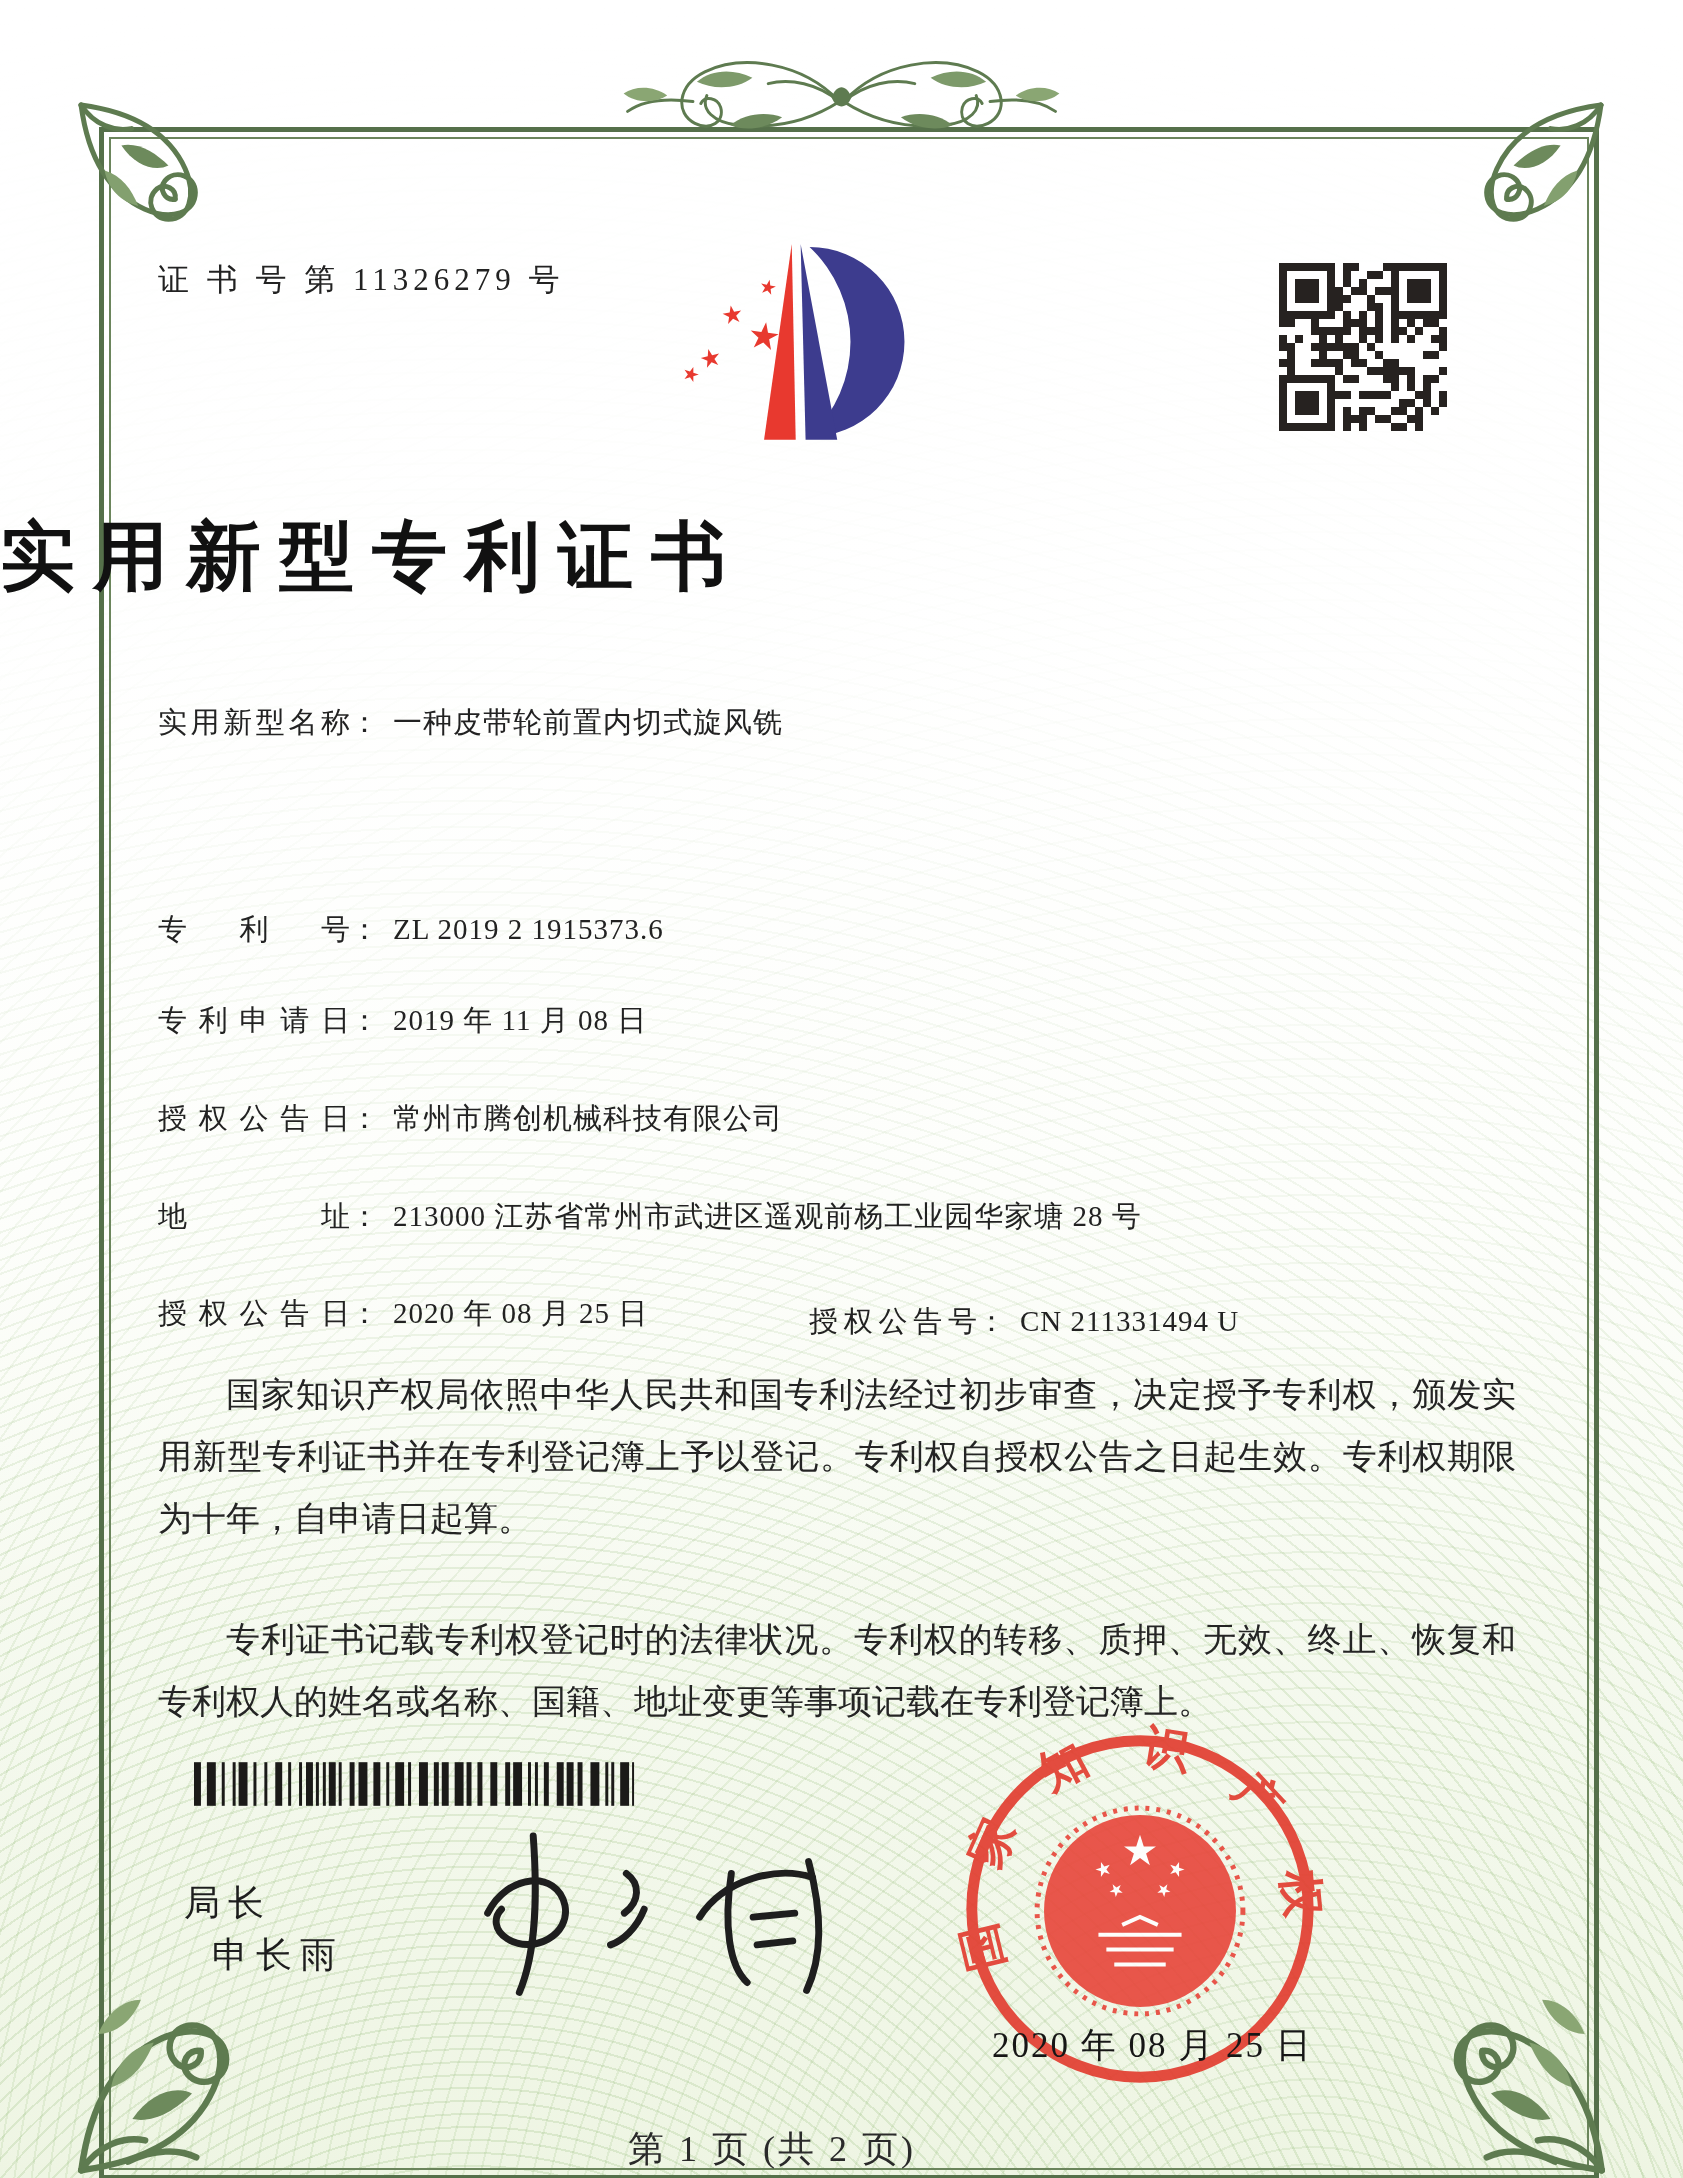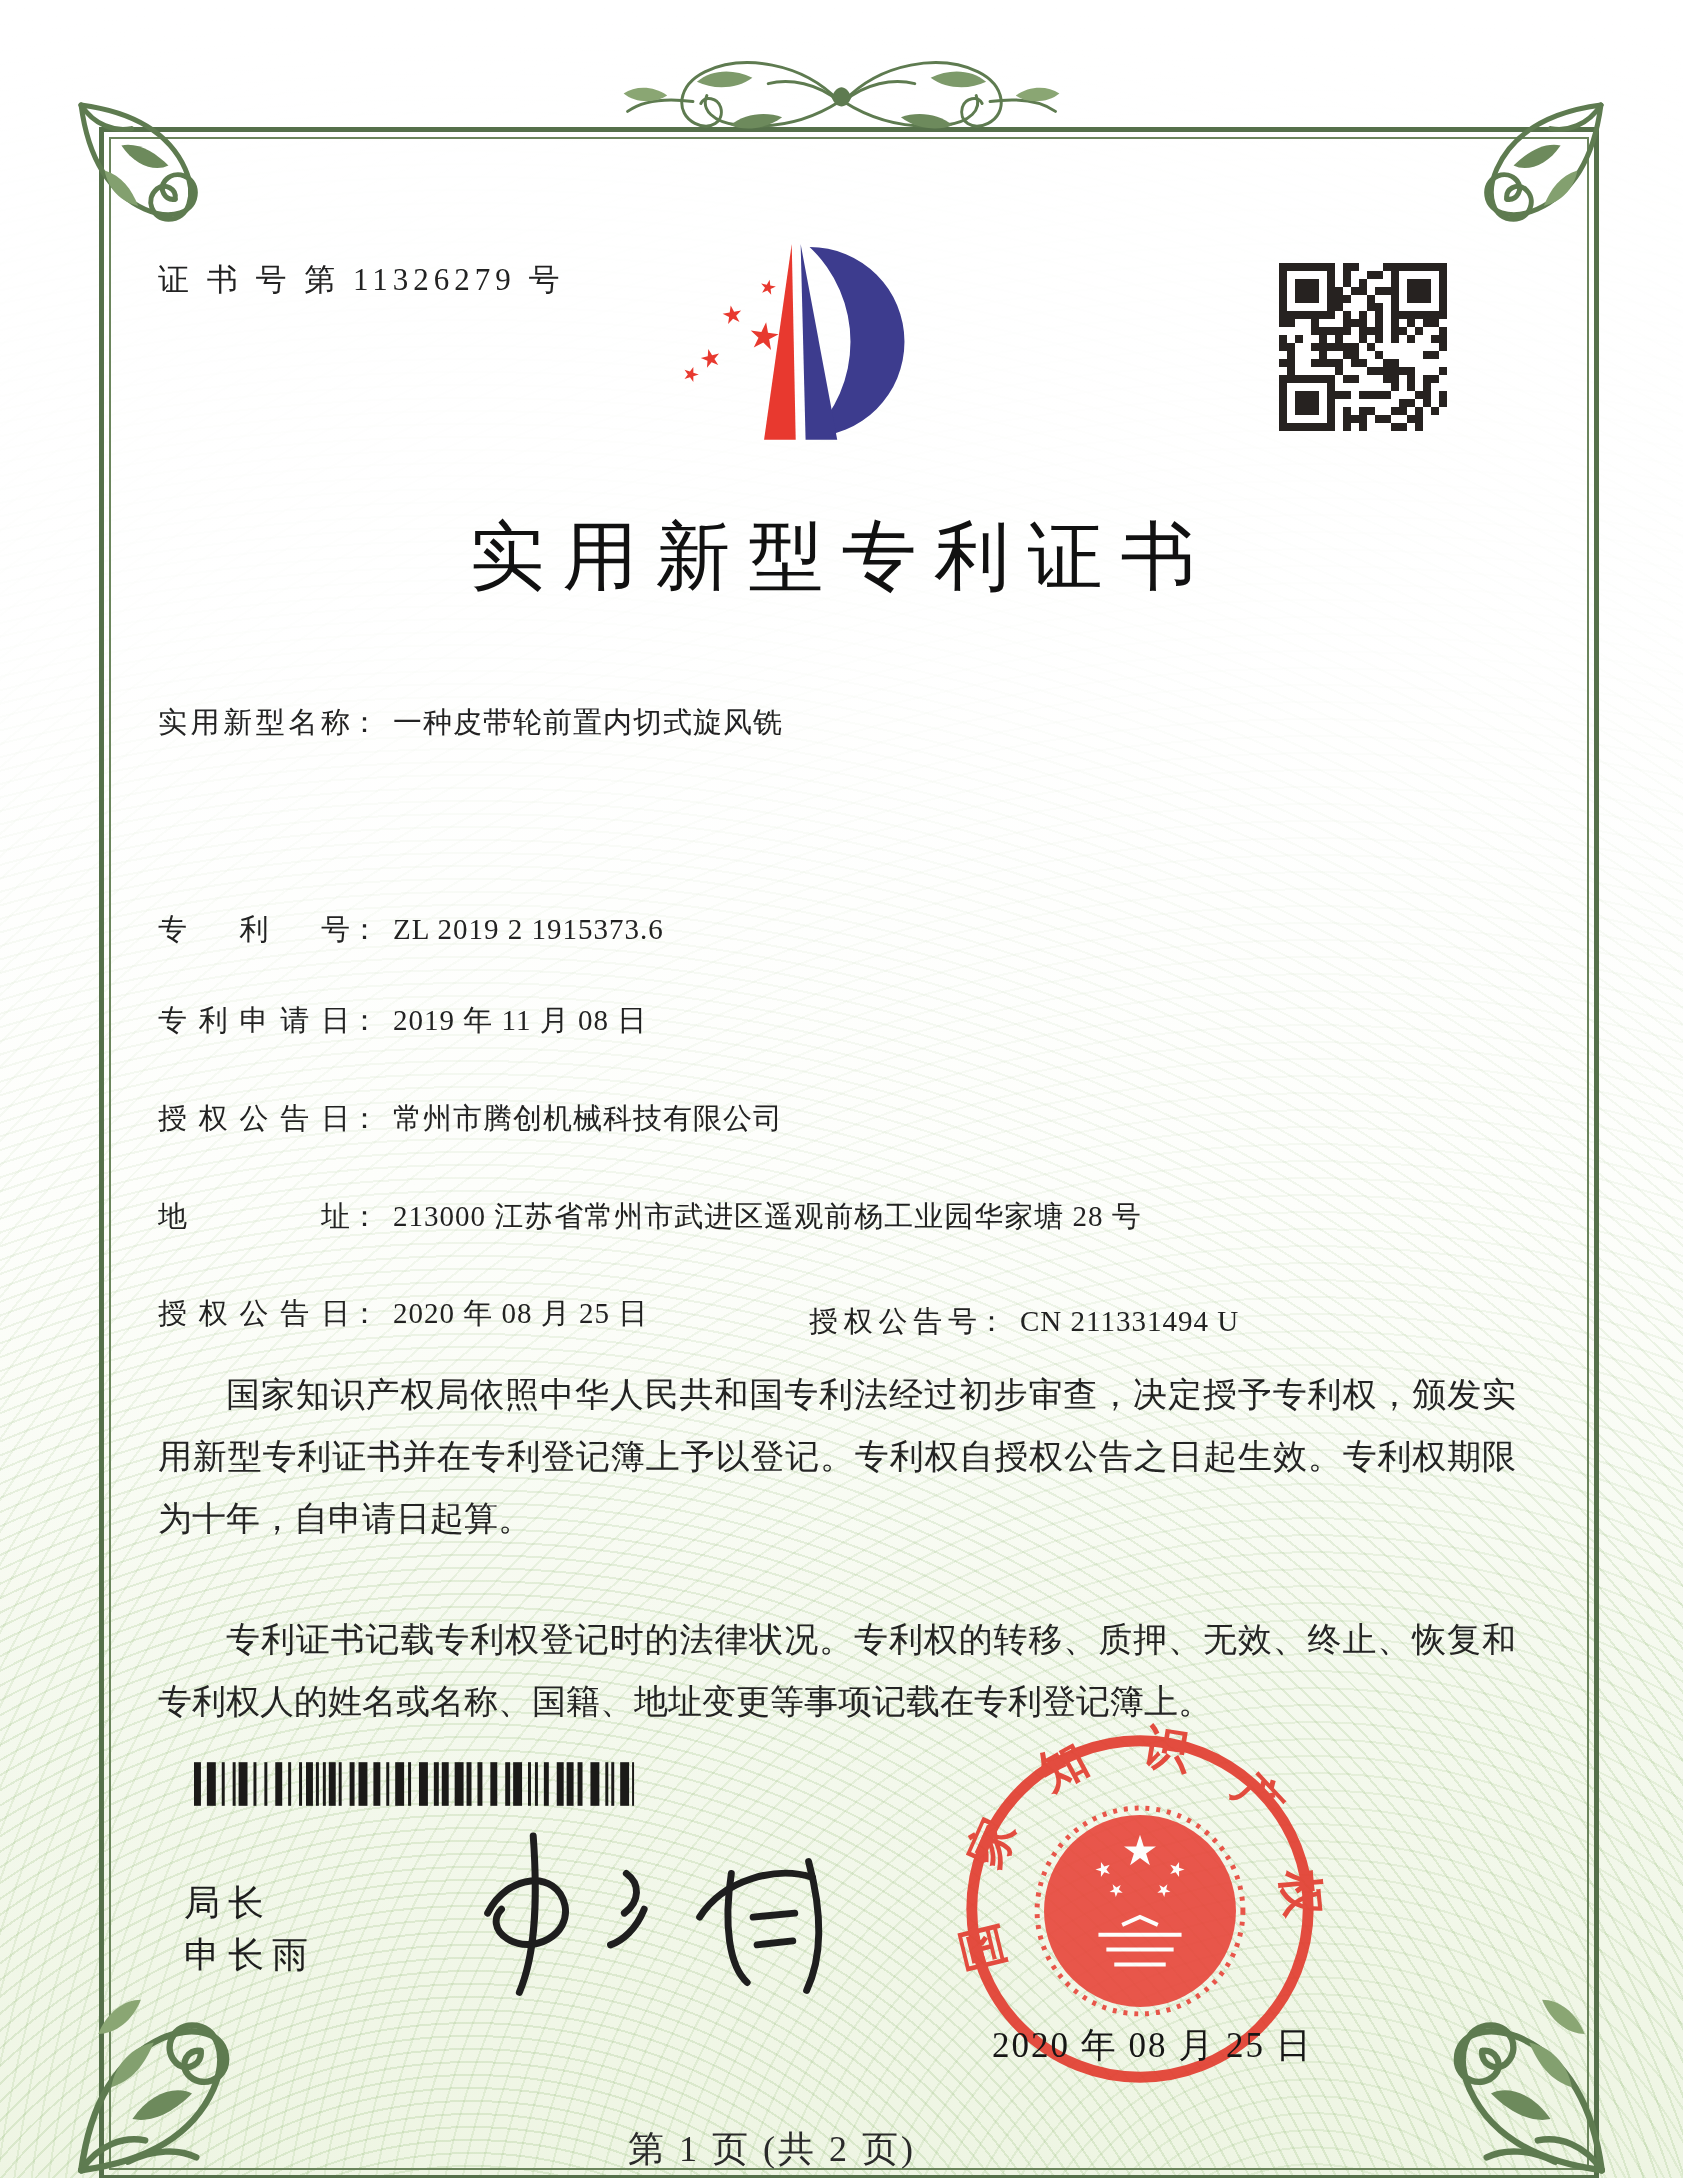--- a/index.html
+++ b/index.html
@@ -46,41 +46,41 @@
   .logo{position:absolute;left:681px;top:238px;width:267px;height:213px;z-index:4;}
   .qr{
     position:absolute;left:1279px;top:263px;z-index:4;
     display:grid;grid-template-columns:repeat(21,8px);grid-template-rows:repeat(21,8px);
     background:#fff;
   }
   .qr span{display:block;width:8px;height:8px;}
   .qr span.b{background:#262220;}
   .title{
     position:absolute;left:0;top:507px;width:1683px;z-index:4;
-    text-align:center;font-size:75px;font-weight:normal;letter-spacing:18px;color:#111;
+    font-size:75px;font-weight:bold;letter-spacing:18px;color:#111;
   }
   
   .frow{position:absolute;left:158px;z-index:4;font-size:29px;color:#222;white-space:nowrap;}
   .flabel{display:inline-block;width:192px;text-align:justify;text-align-last:justify;vertical-align:bottom;}
   .fcolon{display:inline-block;margin-right:14px;}
   .fvalue{letter-spacing:1px;}
   .fcell2{position:absolute;left:651px;top:8px;white-space:nowrap;}
   .fcell2 .flabel{width:168px;}
   
   .body-text{
     position:absolute;left:158px;top:1364px;width:1358px;z-index:4;
     font-size:34px;line-height:62px;text-align:justify;color:#242424;
   }
   .body-text p{margin:0;text-indent:2em;}
   .body-text p + p{margin-top:59px;}
   
   .barcode{position:absolute;left:194px;top:1762px;z-index:4;}
   .signer{position:absolute;left:184px;z-index:4;font-size:36px;color:#1d1d1d;letter-spacing:8px;}
   .signer-title{top:1879px;}
-  .signer-name{top:1931px;}
+  .signer-name{top:1931px;margin-left:28px;}
   .signature{position:absolute;left:450px;top:1822px;width:426px;height:183px;z-index:5;}
   .seal{position:absolute;left:952px;top:1721px;width:376px;height:376px;z-index:4;opacity:.9;}
   .seal-date{position:absolute;left:992px;top:2022px;z-index:6;font-size:35px;color:#161616;letter-spacing:2px;}
   .footer{
     position:absolute;left:0;top:2117px;width:1544px;z-index:4;
     text-align:center;font-size:36px;color:#2a2a2a;letter-spacing:3px;margin-top:8px;
   }
 </style>
 </head>
 <body>

